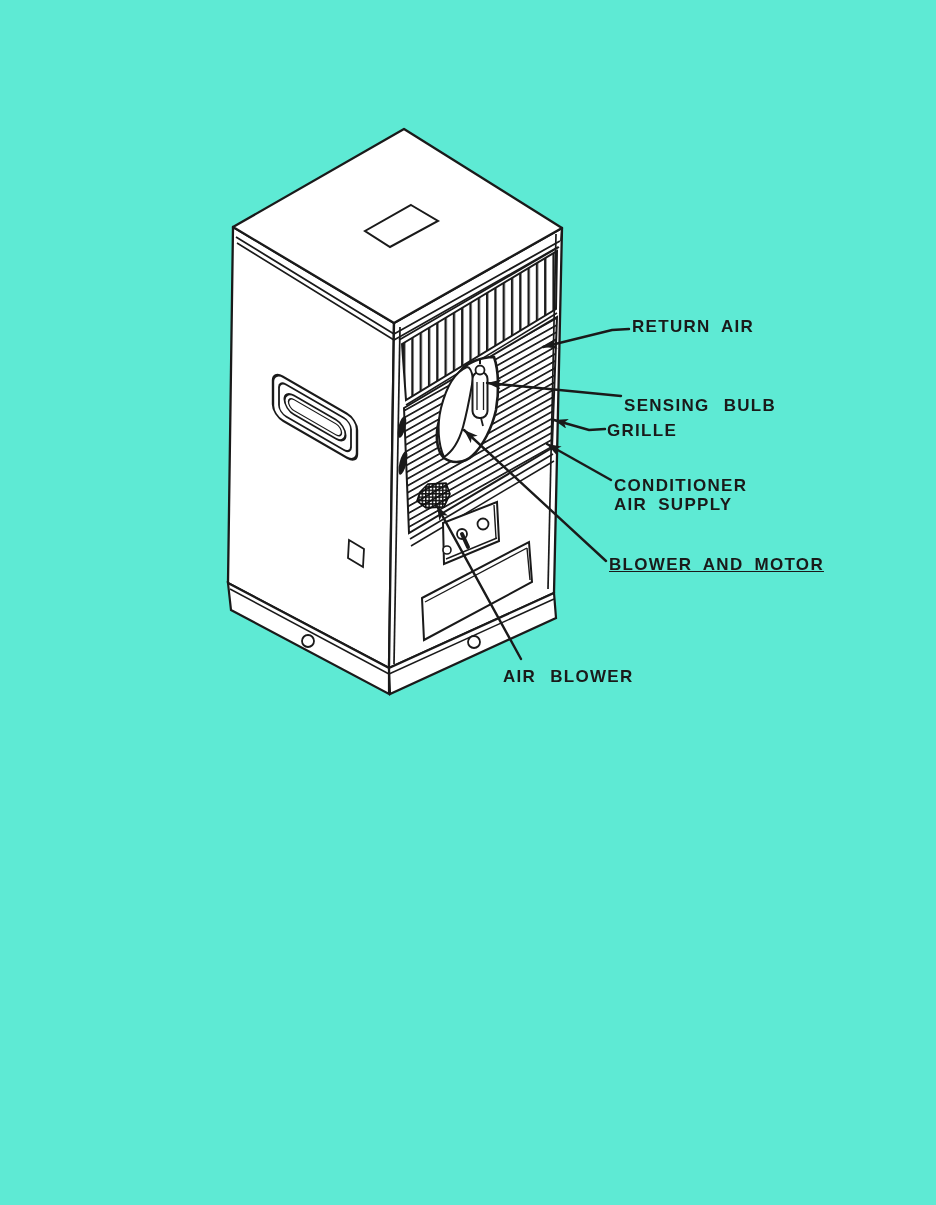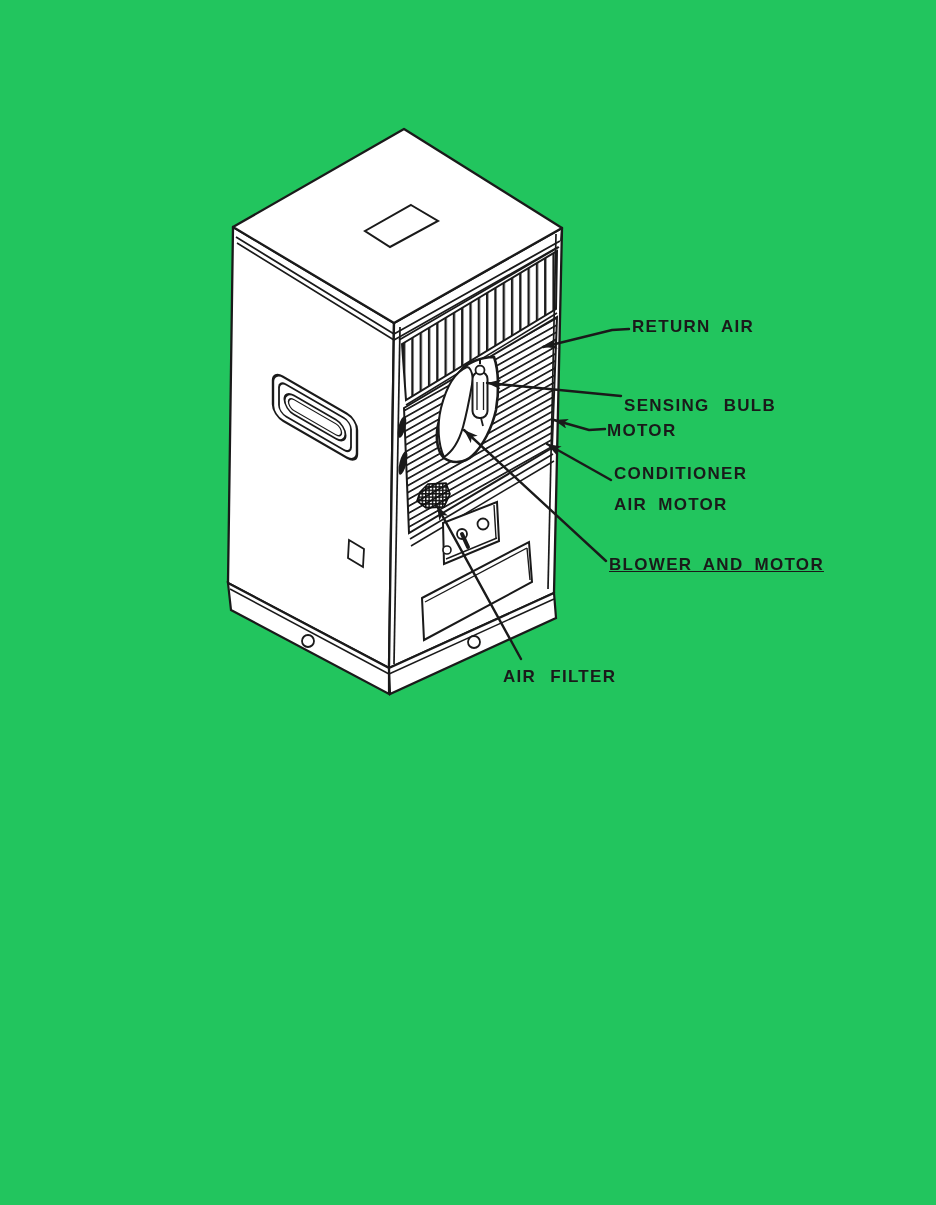--- a/index.html
+++ b/index.html
@@ -1,16 +1,16 @@
 <!DOCTYPE html>
 <html><head>
 <meta charset="utf-8">
 <style>
   html,body{margin:0;padding:0;background:#ffffff;}
-  #page{position:relative;width:936px;height:1205px;background:#22c55e;overflow:hidden;
+  #page{position:relative;width:936px;height:1205px;background:#5eead4;overflow:hidden;
         font-family:"Liberation Sans","DejaVu Sans",sans-serif;}
   #drawing{position:absolute;left:0;top:0;}
   .lbl{position:absolute;white-space:nowrap;color:#1a1a1a;font-weight:bold;
        font-size:17px;line-height:19px;letter-spacing:1.3px;word-spacing:5px;}
   .lbl2{word-spacing:8px;}
 </style>
 </head>
 <body>
 
 <div id="page">
@@ -127,21 +127,21 @@
       <line x1="611" y1="480" x2="547" y2="444" marker-end="url(#arrow)"></line>
       <line x1="606" y1="561" x2="464" y2="430" marker-end="url(#arrow)"></line>
       <line x1="521" y1="659" x2="437" y2="506" marker-end="url(#arrow)"></line>
     </g>
   </svg>
 
   <div class="lbl" style="left:632px;top:317px;">RETURN AIR</div>
 
   <div class="lbl lbl2" style="left:624px;top:388px;margin-top:8px;">SENSING BULB</div>
 
-  <div class="lbl" style="left:607px;top:421px;">MOTOR</div>
+  <div class="lbl" style="left:607px;top:421px;">GRILLE</div>
 
-  <div class="lbl" style="left:614px;top:464px;">CONDITIONER</div>
-  <div class="lbl" style="left:614px;top:495px;">AIR MOTOR</div>
+  <div class="lbl" style="left:614px;top:476px;">CONDITIONER</div>
+  <div class="lbl" style="left:614px;top:495px;">AIR SUPPLY</div>
 
   <div class="lbl" style="left:609px;top:555px;text-decoration:underline;">BLOWER AND MOTOR</div>
 
-  <div class="lbl lbl2" style="left:503px;top:667px;">AIR FILTER</div>
+  <div class="lbl lbl2" style="left:503px;top:667px;">AIR BLOWER</div>
 </div>
 
 </body></html>

